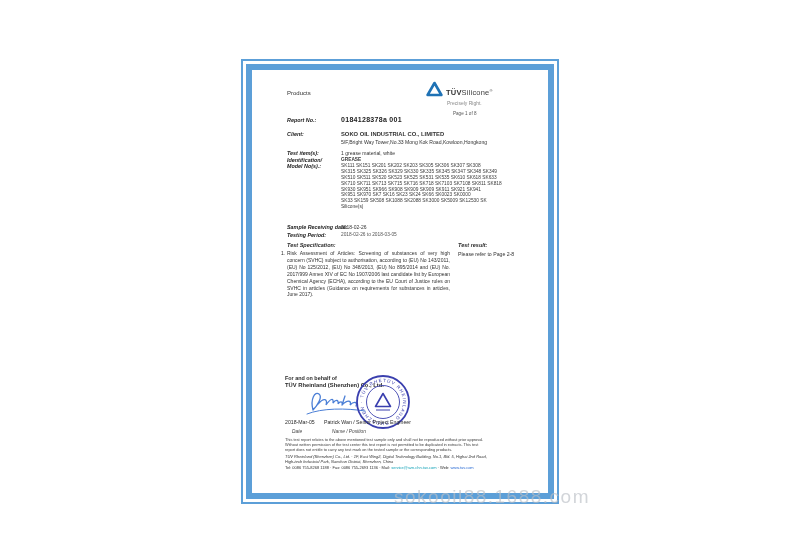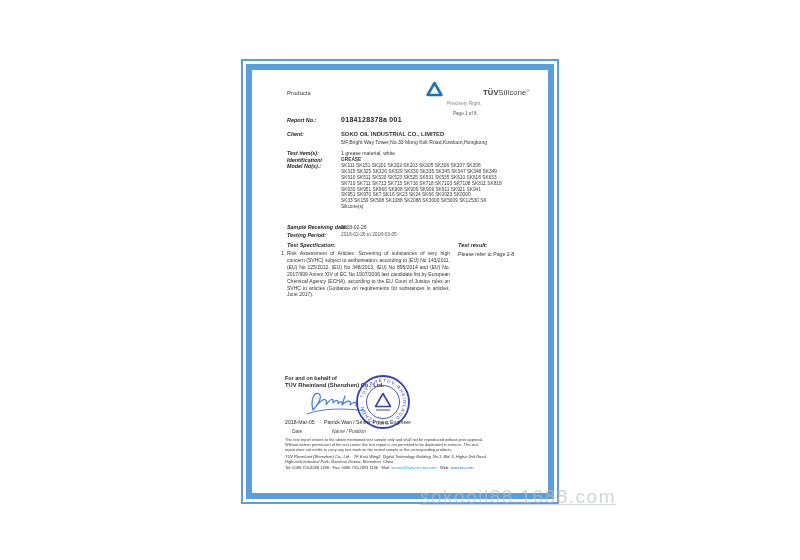--- a/index.html
+++ b/index.html
@@ -11,21 +11,21 @@
   .frame-inner { position:absolute; left:3px; top:3px; right:3px; bottom:3px; border:6px solid #5c9fd8; background:#ffffff; }
   .page { position:absolute; left:0; top:0; right:0; bottom:0; background:#fff; color:#2b2b2b; }
 
   .abs { position:absolute; }
 
   
   .products { left:35px; top:20px; font-size:6px; color:#333; }
   .logo { left:174px; top:11px; display:flex; align-items:flex-start; }
   .logo-text { margin-left:3px; }
   .logo-line1 { font-size:7.5px; color:#3c3c3c; letter-spacing:.2px; white-space:nowrap; }
-  .logo-line1 b { color:#343434;margin-left:37px; }
+  .logo-line1 b { color:#343434; }
   .logo-reg { font-size:4px; vertical-align:super; }
   .logo-tagline { font-size:5px; color:#8a8a8a; margin-top:1px; margin-left:1px; white-space:nowrap; }
   .page-indicator { left:201px; top:41px; font-size:4.6px; color:#555; }
 
   
   .flabel { left:35px; font-size:5.4px; font-weight:bold; font-style:italic; color:#222; white-space:nowrap; }
   .fvalue { left:89px; font-size:5.4px; color:#333; white-space:nowrap; }
   .report-no { font-size:7px; font-weight:bold; letter-spacing:.3px; color:#1c1c1c; }
   .client-name { font-weight:bold; font-size:5.8px; }
   .addr { font-size:5.1px; }
@@ -53,22 +53,22 @@
   .disc div { font-size:3.9px; line-height:4.9px; color:#3a3a3a; white-space:nowrap; }
   .faddr { left:33px; top:384px; }
   .faddr div { font-size:4px; line-height:5.1px; font-style:italic; color:#333; white-space:nowrap; }
   .contact { left:33px; top:395px; font-size:4px; color:#333; white-space:nowrap; }
   .contact .mail { color:#0a9fb5; }
   .contact .web { color:#2b6cd4; }
 
   
   .wm-cn { position:absolute; left:370px; top:459px; font-size:17px; letter-spacing:6px;
            color:rgba(168,172,180,0.62); white-space:nowrap; z-index:5; }
-  .wm-url { position:absolute; left:420px; top:486px; font-size:19px; letter-spacing:1.5px;
-            color:rgba(186,190,197,0.65); white-space:nowrap; z-index:5;text-decoration:underline; }
+  .wm-url { position:absolute; left:394px; top:486px; font-size:19px; letter-spacing:1.5px;
+            color:rgba(186,190,197,0.65); white-space:nowrap; z-index:5; }
 </style>
 </head>
 <body>
 
 <div class="canvas">
 
   <div class="frame-outer">
     <div class="frame-inner">
       <div class="page">
 

